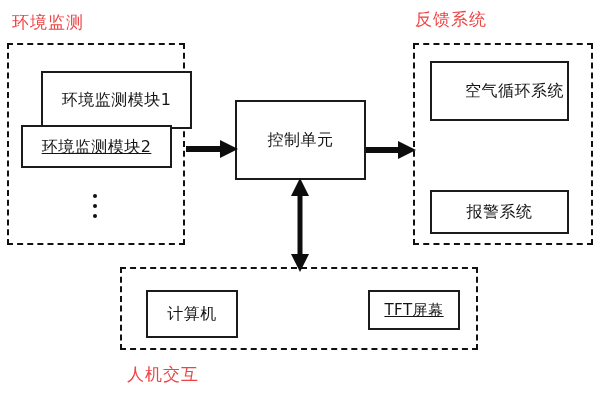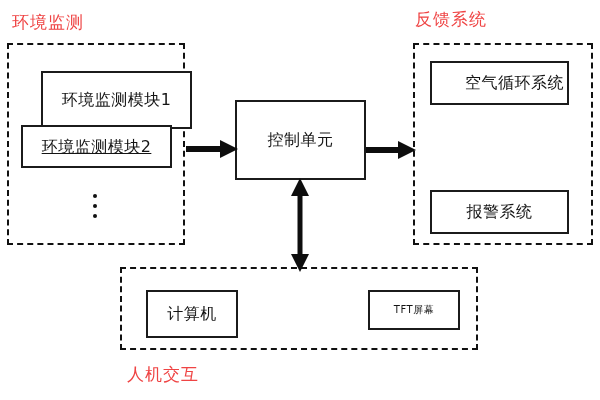--- a/index.html
+++ b/index.html
@@ -39,21 +39,21 @@
     background: #ffffff;
     display: flex;
     align-items: center;
     justify-content: center;
     font-size: 16px;
     color: #141414;
     letter-spacing: 0.5px;
     white-space: nowrap;
     line-height: 1;
   }
-  .node-box.small-text { font-size: 10px; }
+  .node-box.small-text { font-size: 15px; text-decoration: underline; }
   .ellipsis-vert {
     position: absolute;
     display: flex;
     flex-direction: column;
     align-items: center;
     justify-content: space-between;
     height: 24px;
   }
   .ellipsis-vert i {
     display: block;
@@ -87,21 +87,21 @@
       <i></i>
       <i></i>
   </div>
 
   <div class="node-box" style="left:235px; top:100px; width:131px; height:80px; font-size:16px;">控制单元</div>
 
   <div class="group-label" style="left:415px; top:11px;">反馈系统</div>
 
   <div class="dashed-group" style="left:413px; top:43px; width:180px; height:202px;"></div>
 
-  <div class="node-box" style="left:430px; top:61px; width:139px; height:44px;padding-left:30px;">空气循环系统</div>
+  <div class="node-box" style="left:430px; top:61px; width:139px; height:60px;padding-left:30px;">空气循环系统</div>
 
 
   <div class="node-box" style="left:430px; top:190px; width:139px; height:44px;">报警系统</div>
 
   <div class="dashed-group" style="left:120px; top:267px; width:358px; height:83px;"></div>
 
   <div class="node-box" style="left:146px; top:290px; width:92px; height:48px;font-family:Liberation Serif, serif;">计算机</div>
 
 
   <div class="node-box small-text" style="left:368px; top:290px; width:92px; height:40px;">TFT屏幕</div>

